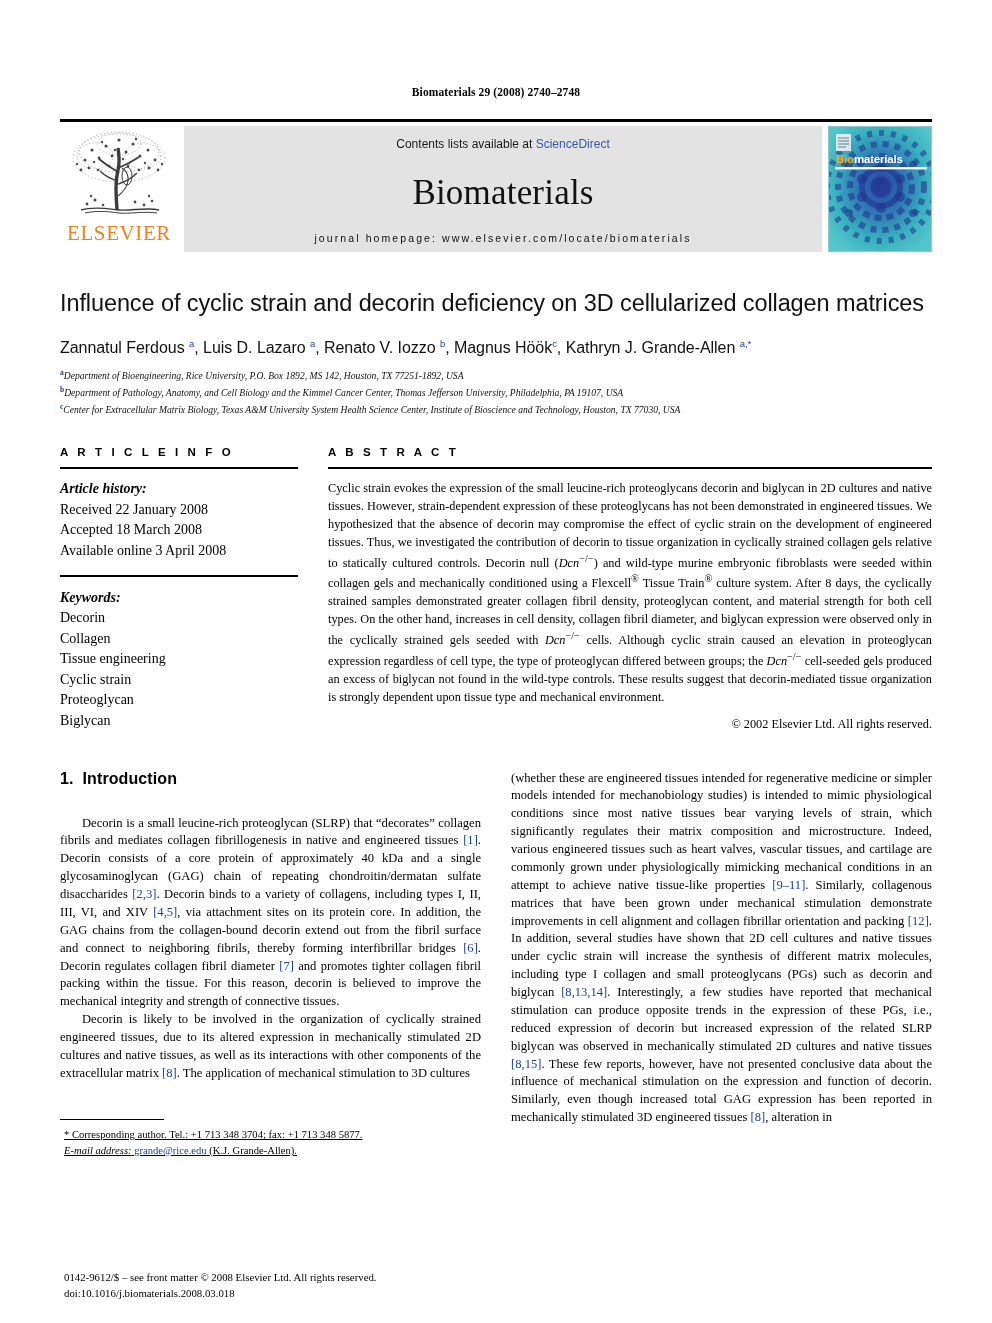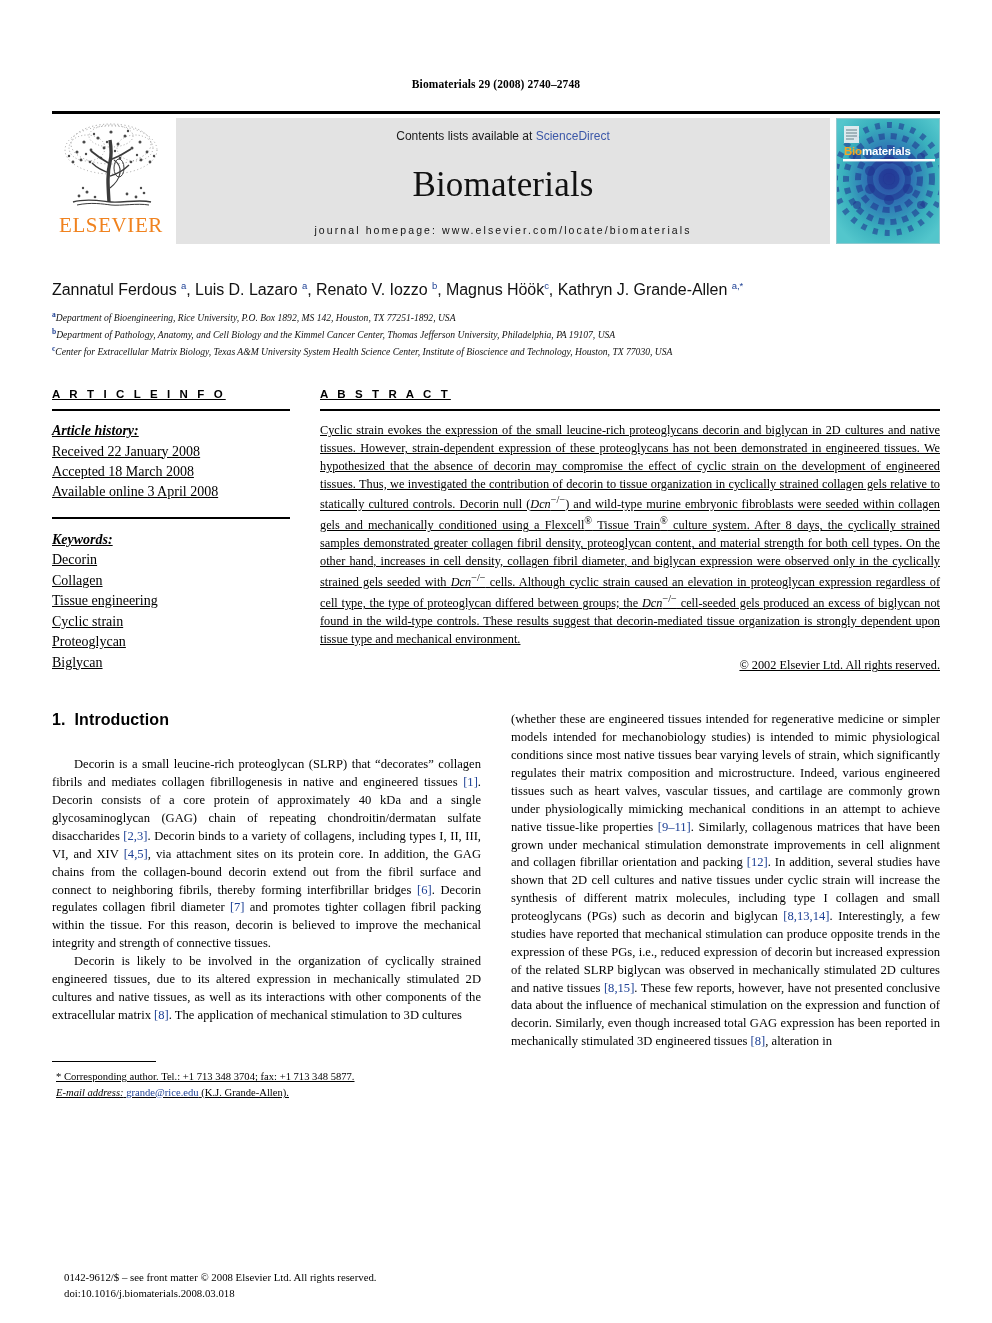--- a/index.html
+++ b/index.html
@@ -7,21 +7,21 @@
   body {
     width: 992px;
     height: 1323px;
     background: #ffffff;
     font-family: "Liberation Serif", "DejaVu Serif", serif;
     color: #000000;
     position: relative;
     overflow: hidden;
   }
 
-  .page { position: relative; width: 992px; height: 1323px; padding: 4px; }
+  .page { position: relative; width: 992px; height: 1323px; padding: 12px; }
 
   
   .running-head {
     text-align: center;
     font-size: 11.5px;
     font-weight: bold;
     letter-spacing: .1px;
     padding-top: 74px;
   }
 
@@ -123,21 +123,20 @@
     color: #111;
   }
   .affil sup { font-style: normal; font-weight: bold; font-size: 7.5px; color: #1c3f94; }
 
   
   .info-abstract {
     margin: 28px 48px 0 48px;
     display: flex;
     gap: 0;
     align-items: flex-start;
-    text-decoration: underline;
   }
   .col-info { width: 238px; flex: 0 0 238px; }
   .col-abstract { flex: 1 1 auto; padding-left: 30px; }
 
   .sect-head {
     font-family: "Liberation Sans", sans-serif;
     font-size: 11.5px;
     font-weight: bold;
     letter-spacing: 3.1px;
     color: #000;
@@ -335,20 +334,21 @@
 
         <rect x="6" y="40" width="92" height="2.4" fill="#ffffff"></rect>
       </svg>
       <div style="position:absolute;left:7px;top:26px;font-family:'Liberation Sans',sans-serif;font-size:11.5px;font-weight:bold;letter-spacing:-.2px;">
         <span style="color:#f5a623;">Bio</span><span style="color:#ffffff;">materials</span>
       </div>
     </div>
   </div>
 
   <div class="title-block">
+    <div class="art-title">Influence of cyclic strain and decorin deficiency on 3D cellularized collagen matrices</div>
     <div class="authors">Zannatul Ferdous <sup>a</sup>, Luis D. Lazaro <sup>a</sup>, Renato V. Iozzo <sup>b</sup>, Magnus Höök<sup>c</sup>, Kathryn J. Grande-Allen <sup>a,</sup><sup>*</sup></div>
     <div class="affils">
       <div class="affil">
         <sup>a</sup><span>Department of Bioengineering, Rice University, P.O. Box 1892, MS 142, Houston, TX 77251-1892, USA</span>
       </div>
       <div class="affil">
         <sup>b</sup><span>Department of Pathology, Anatomy, and Cell Biology and the Kimmel Cancer Center, Thomas Jefferson University, Philadelphia, PA 19107, USA</span>
       </div>
       <div class="affil">
         <sup>c</sup><span>Center for Extracellular Matrix Biology, Texas A&amp;M University System Health Science Center, Institute of Bioscience and Technology, Houston, TX 77030, USA</span>

